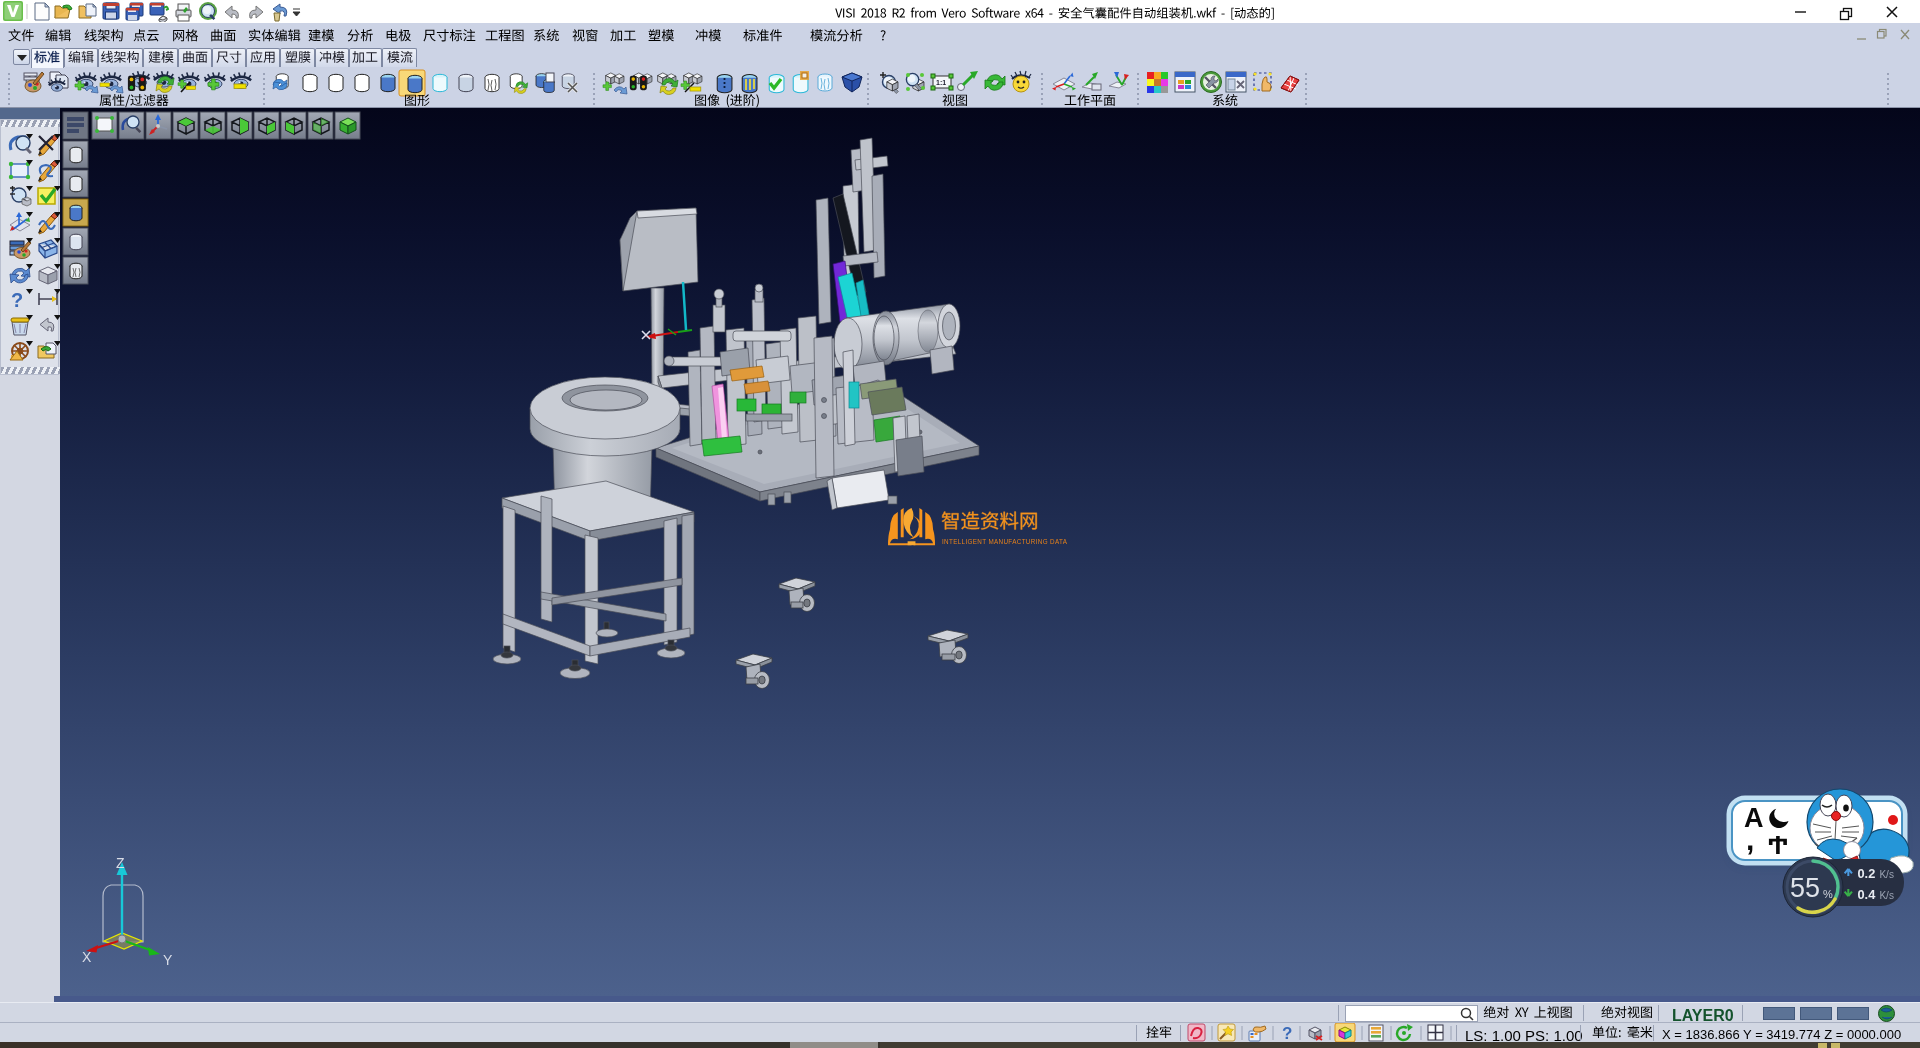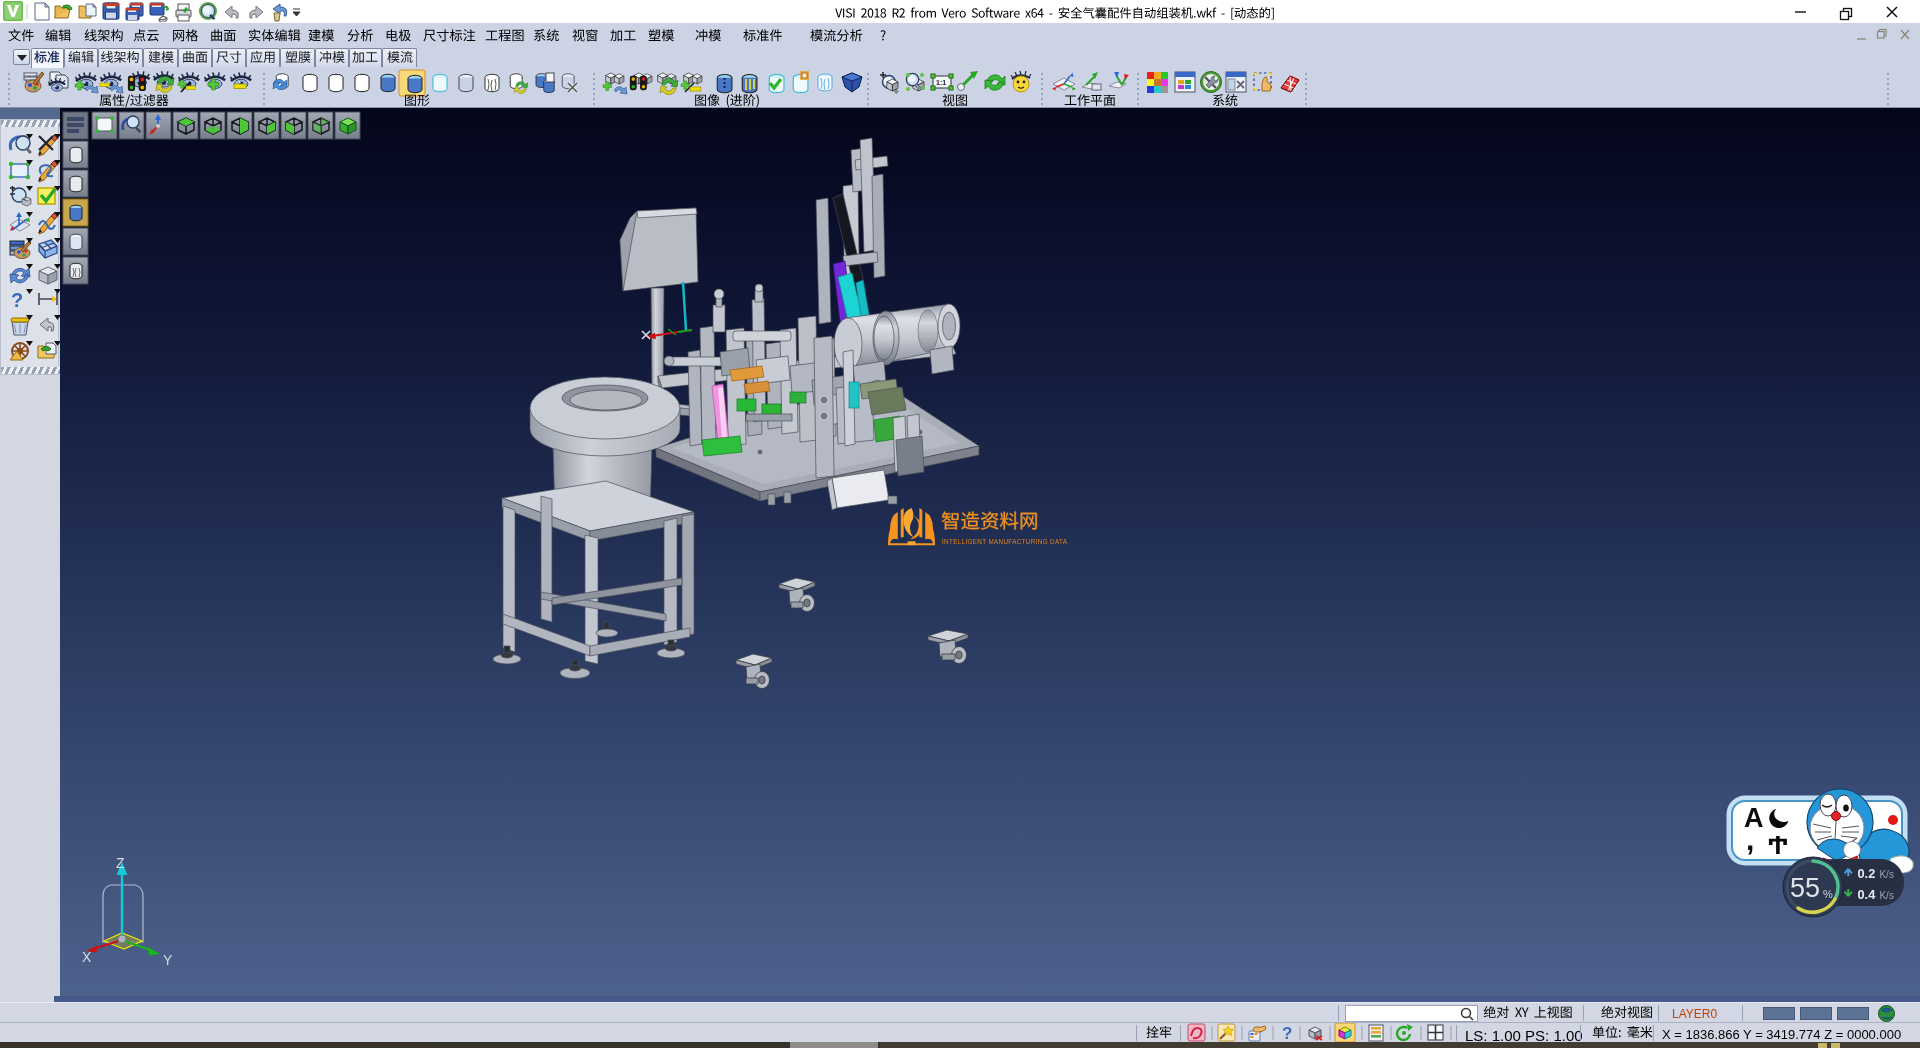--- a/index.html
+++ b/index.html
@@ -982,21 +982,21 @@
 <div id="status1">
   <div class="abs" style="left:1345px;top:2px;width:133px;height:17px;background:#fff;border:1px solid #9aa2b5"></div>
   <svg class="abs" style="left:1459px;top:3px" width="16" height="16">
       <circle cx="7" cy="7" r="4.5" fill="none" stroke="#333" stroke-width="1.5"></circle>
       <line x1="10.5" y1="10.5" x2="14" y2="14" stroke="#333" stroke-width="1.5"></line>
     </svg>
   <div class="s2sep" style="left:1338px"></div>
   <div class="s2sep" style="left:1583px"></div>
   <div class="s2sep" style="left:1658px"></div>
   <div class="s2sep" style="left:1742px"></div>
-  <div class="lat abs" style="left:1672px;top:4px;font-size:12px;font-weight:normal;color:#c2410c">LAYER0</div>
+  <div class="lat abs" style="left:1672px;top:4px;font-size:16px;font-weight:bold;color:#14532d">LAYER0</div>
   <div class="abs" style="left:1763px;top:4px;width:32px;height:13px;background:#5c7396;border:1px solid #42587a"></div>
   <div class="abs" style="left:1800px;top:4px;width:32px;height:13px;background:#5c7396;border:1px solid #42587a"></div>
   <div class="abs" style="left:1837px;top:4px;width:32px;height:13px;background:#5c7396;border:1px solid #42587a"></div>
   <svg class="abs" style="left:1878px;top:2px" width="17" height="17">
       <circle cx="8.5" cy="8.5" r="8" fill="#2d8f3c"></circle>
       <path d="M3 5 q5 -4 11 0 q-6 4 -11 0z M4 12 q5 4 10 0" fill="#1a5f98" stroke="#0d3a68" stroke-width=".6"></path>
       <circle cx="8.5" cy="8.5" r="8" fill="none" stroke="#1a4a20"></circle>
     </svg>
 </div>
 <div id="status2">

